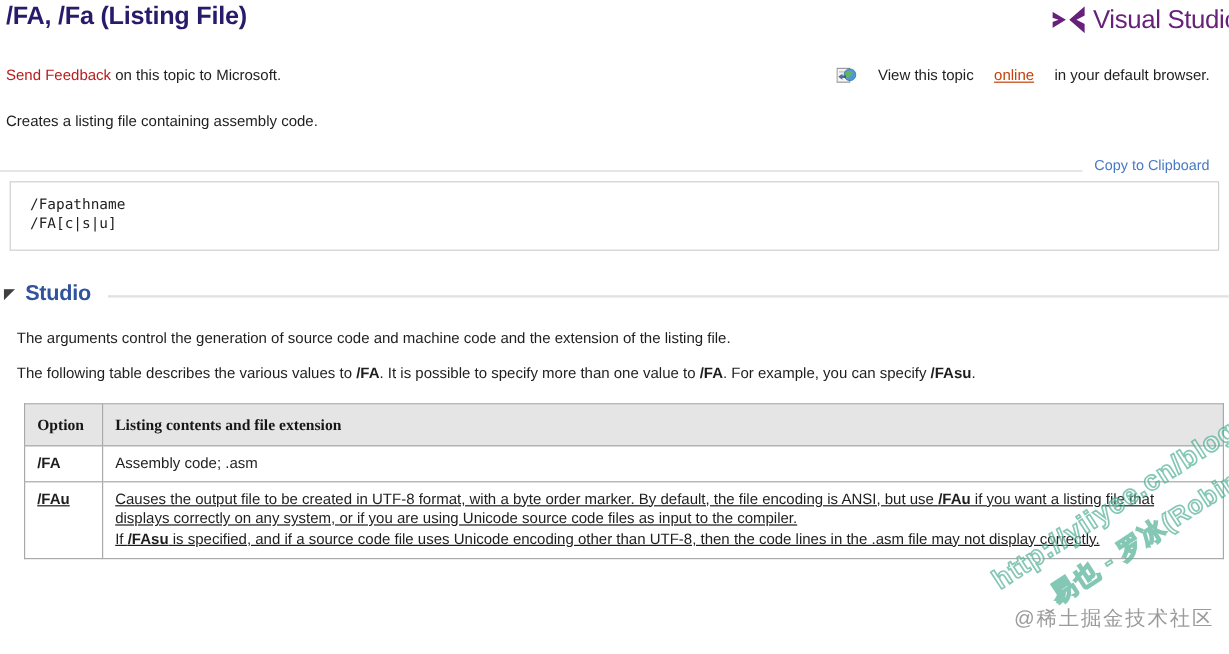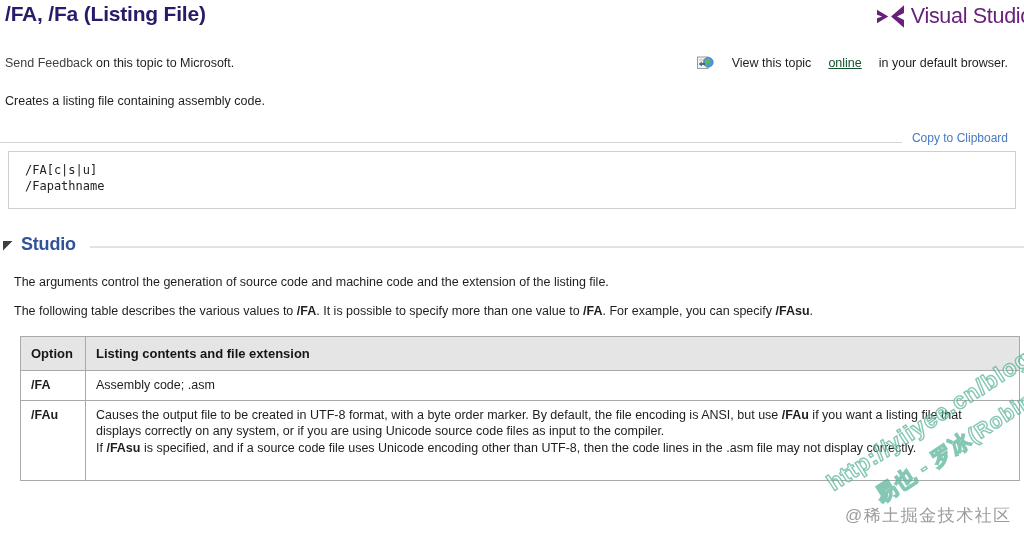--- a/index.html
+++ b/index.html
@@ -8,23 +8,23 @@
     background:#ffffff;color:#1e1e1e;
     font-family:"Liberation Sans",sans-serif;font-size:12.5px;
   }
   a{cursor:pointer;text-decoration:none;}
   
   .page-title{position:absolute;left:5px;top:2px;font-size:21px;font-weight:bold;color:#2a1a6a;letter-spacing:-0.2px;}
   .vs-logo{position:absolute;right:-8px;top:4px;display:flex;align-items:center;gap:7px;}
   .vs-logo-text{font-size:21.5px;color:#68217A;letter-spacing:-0.3px;white-space:nowrap;}
   
   .feedback-row{position:absolute;left:5px;top:56px;font-size:12.5px;}
-  .link-blue{color:#404040;}
+  .link-blue{color:#b91c1c;}
   .view-online{position:absolute;right:16px;top:55px;font-size:12.5px;display:flex;align-items:center;gap:17px;}
-  .link-visited{color:#14532d;text-decoration:underline;}
+  .link-visited{color:#c2410c;text-decoration:underline;}
   .intro{position:absolute;left:5px;top:94px;font-size:12.5px;}
   
   .copy-row{position:absolute;left:0;top:131px;right:16px;display:flex;align-items:center;}
   .copy-row .rule{flex:1;border-bottom:1px solid #d6d6d6;margin-right:10px;height:9px;}
   .copy-link{font-size:12px;color:#4779c4;white-space:nowrap;}
   .code-box{
     position:absolute;left:8px;right:8px;top:151px;height:36px;
     border:1px solid #cfcfcf;background:#fff;
     padding:10px 16px;font-family:"DejaVu Sans Mono",monospace;
     font-size:12px;line-height:16px;color:#222;
@@ -32,26 +32,26 @@
   
   .remarks-head{position:absolute;left:3px;top:234px;right:0;display:flex;align-items:center;}
   .tri{width:10px;height:10px;background:#3f3f3f;clip-path:polygon(0 0,100% 0,0 100%);margin-right:8px;margin-top:2px;}
   .remarks-title{font-size:18px;font-weight:bold;color:#31539b;letter-spacing:-0.2px;}
   .remarks-head .rule{flex:1;border-top:2px solid #e2e2e2;margin-left:14px;margin-top:4px;}
   .para1{position:absolute;left:14px;top:275px;font-size:12.5px;}
   .para2{position:absolute;left:14px;top:304px;font-size:12.5px;}
   
   .opt-table{position:absolute;left:20px;top:336px;width:1000px;border-collapse:collapse;}
   .opt-table th,.opt-table td{border:1px solid #a9a9a9;text-align:left;vertical-align:top;}
-  .opt-table th{background:#e5e5e5;font-size:13px;font-weight:bold;padding:9px 10px;color:#161616;}
+  .opt-table th{background:#e5e5e5;font-size:13px;font-weight:bold;padding:9px 10px;color:#161616;font-family:Liberation Serif, serif;}
   .opt-table td{font-size:12.5px;line-height:16.5px;padding:6px 10px;}
   .opt-table td.opt{font-weight:bold;white-space:nowrap;}
   .opt-table th.c1{width:44px;}
   .opt-table tr.h2 td{padding-top:8px;padding-bottom:8px;}
-  .opt-table tr.h3 td{padding-top:6px;padding-bottom:24px;}
+  .opt-table tr.h3 td{padding-top:6px;padding-bottom:8px;text-decoration:underline;}
   
   .wm-diag{
     position:absolute;left:822px;top:474px;transform:rotate(-33deg);transform-origin:left top;
     white-space:nowrap;z-index:50;pointer-events:none;
     font-weight:bold;color:rgba(255,255,255,0.45);
     -webkit-text-stroke:1.4px rgba(57,164,134,0.62);
   }
   .wm-diag .l1{font-size:23px;letter-spacing:1px;}
   .wm-diag .l2{font-size:21px;margin-left:34px;margin-top:9px;letter-spacing:1px;}
   .wm-community{
@@ -94,22 +94,22 @@
 </div>
 
 <div class="intro">Creates a listing file containing assembly code.</div>
 
 <div class="copy-row">
   <span class="rule"></span>
   <a class="copy-link">Copy to Clipboard</a>
 </div>
 
 <div class="code-box">
+    <div>/Fapathname</div>
     <div>/FA[c|s|u]</div>
-    <div>/Fapathname</div>
   </div>
 
 <div class="remarks-head">
   <span class="tri"></span>
   <span class="remarks-title">Studio</span>
   <span class="rule"></span>
 </div>
 
 <div class="para1">The arguments control the generation of source code and machine code and the extension of the listing file.</div>
 <div class="para2"><span>The following table describes the various values to </span><b>/FA</b><span>. It is possible to specify more than one value to </span><b>/FA</b><span>. For example, you can specify </span><b>/FAsu</b><span>.</span></div>

